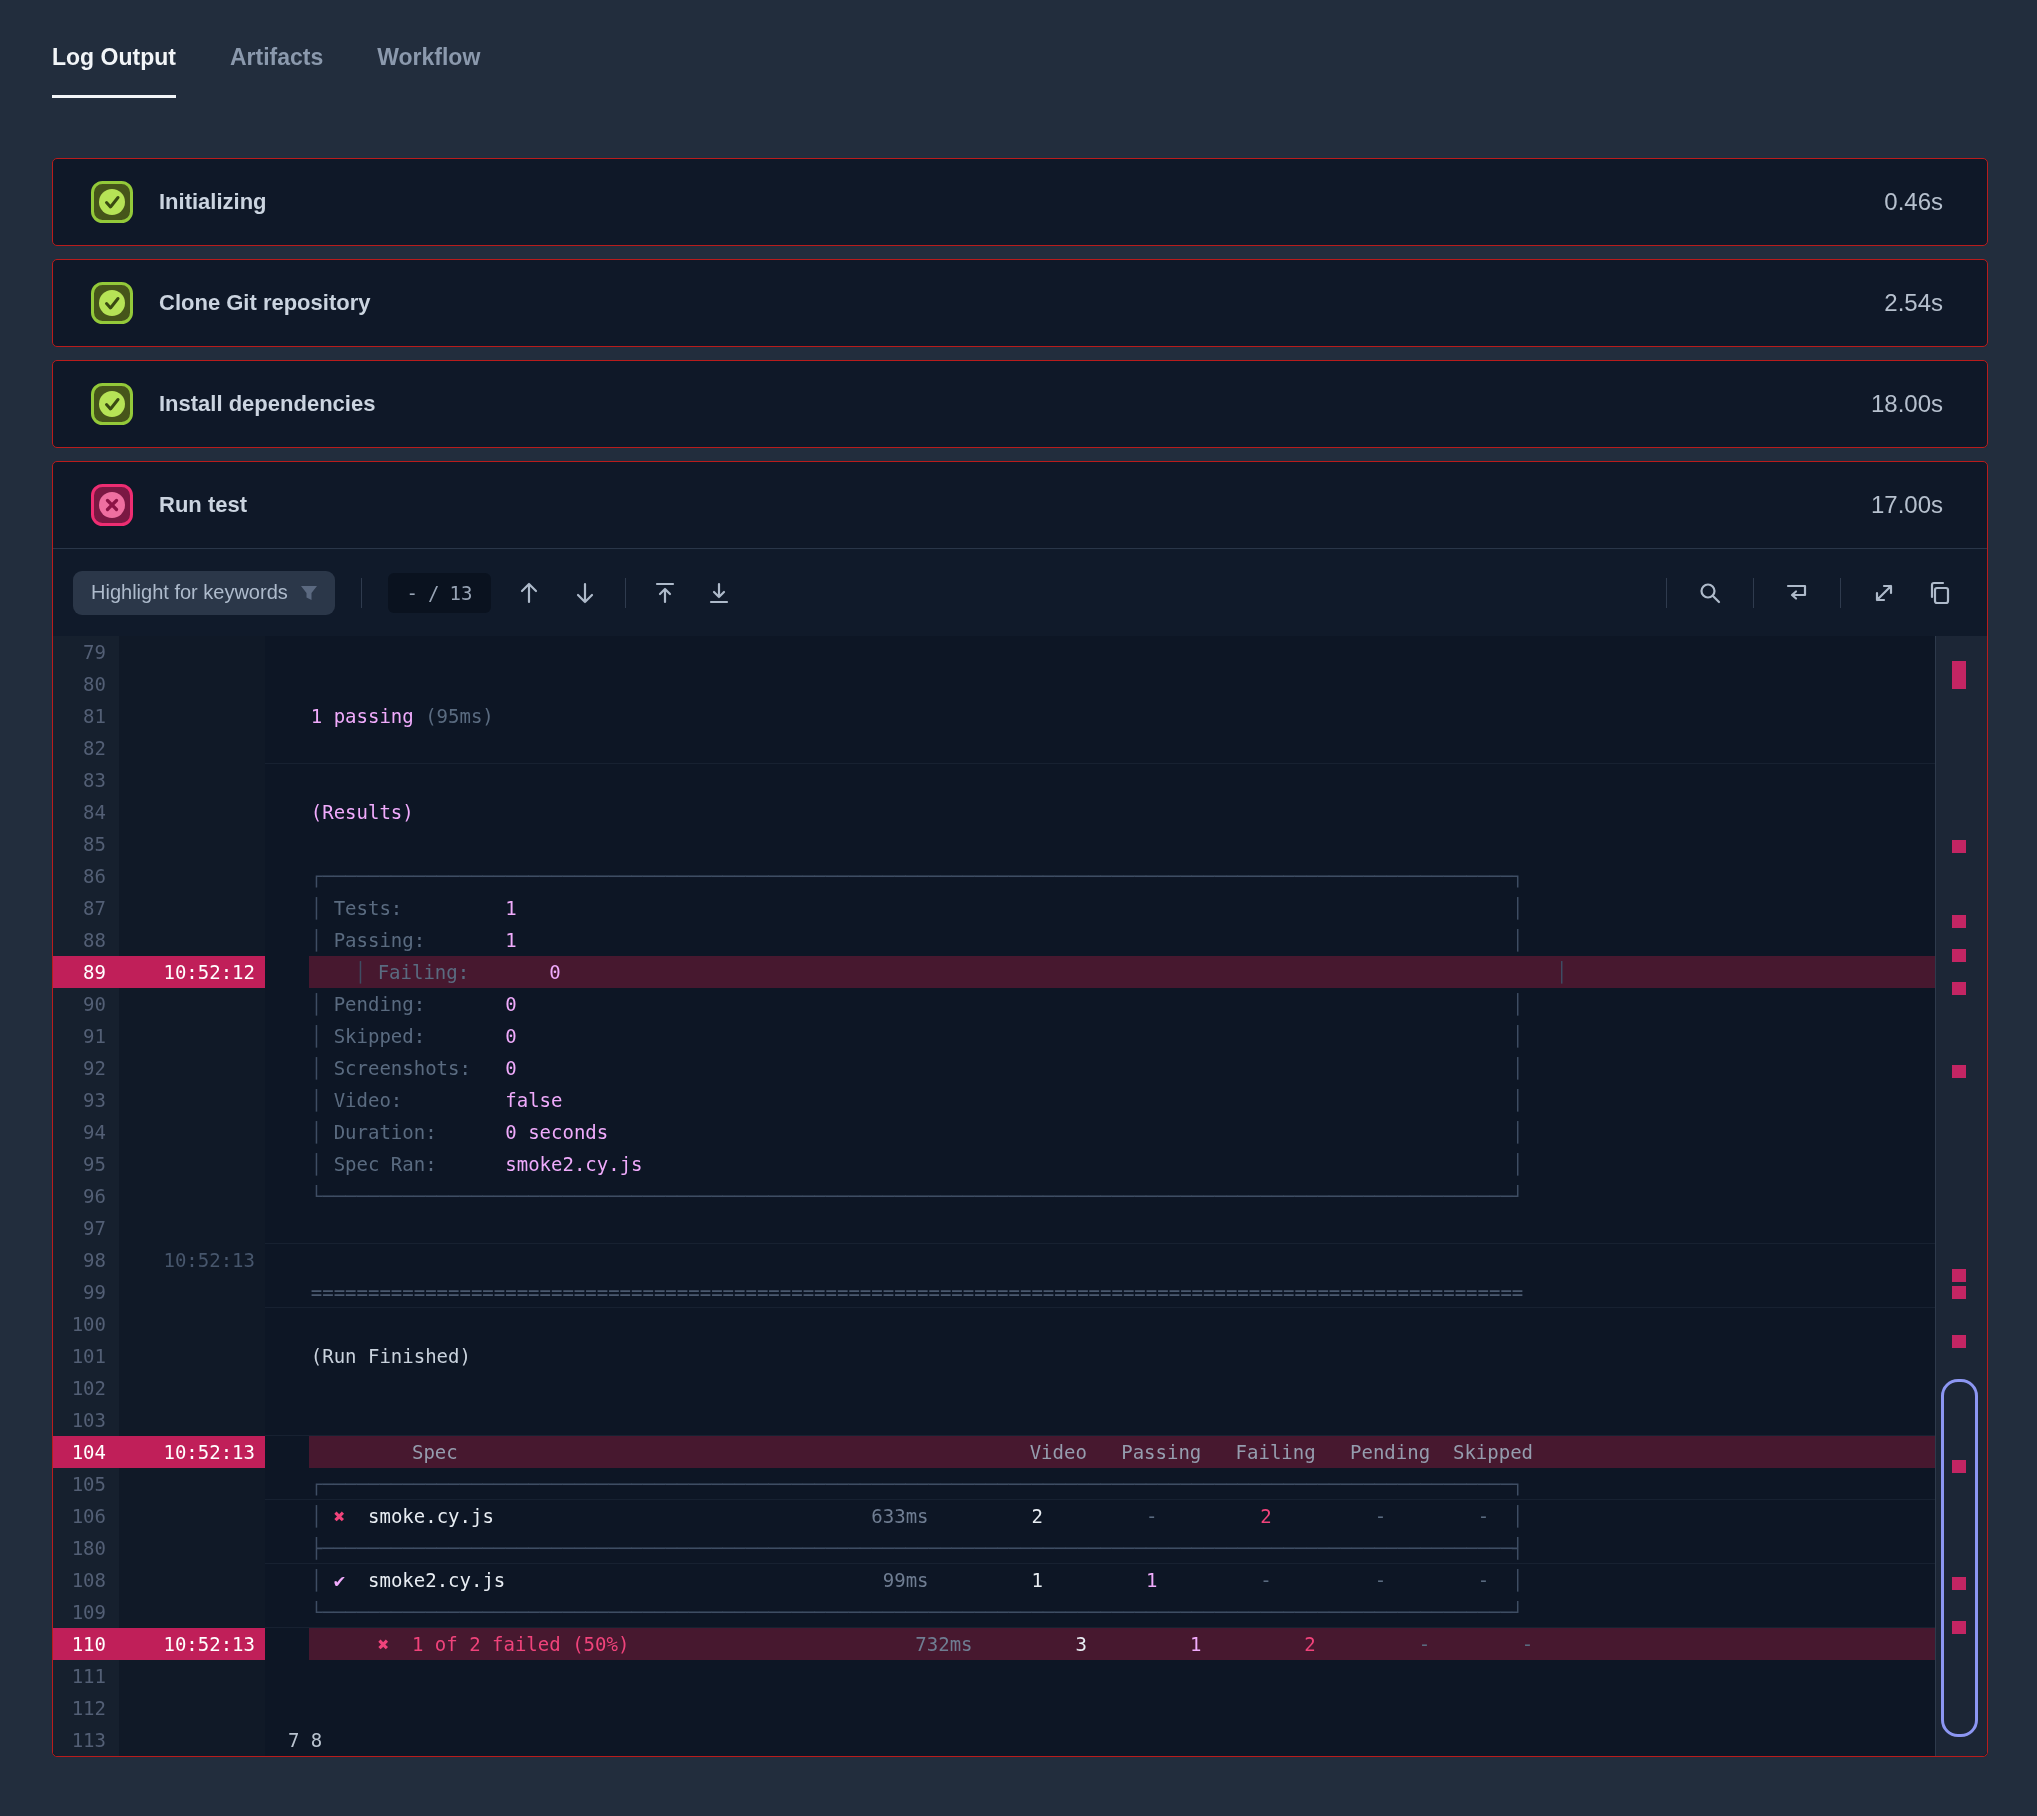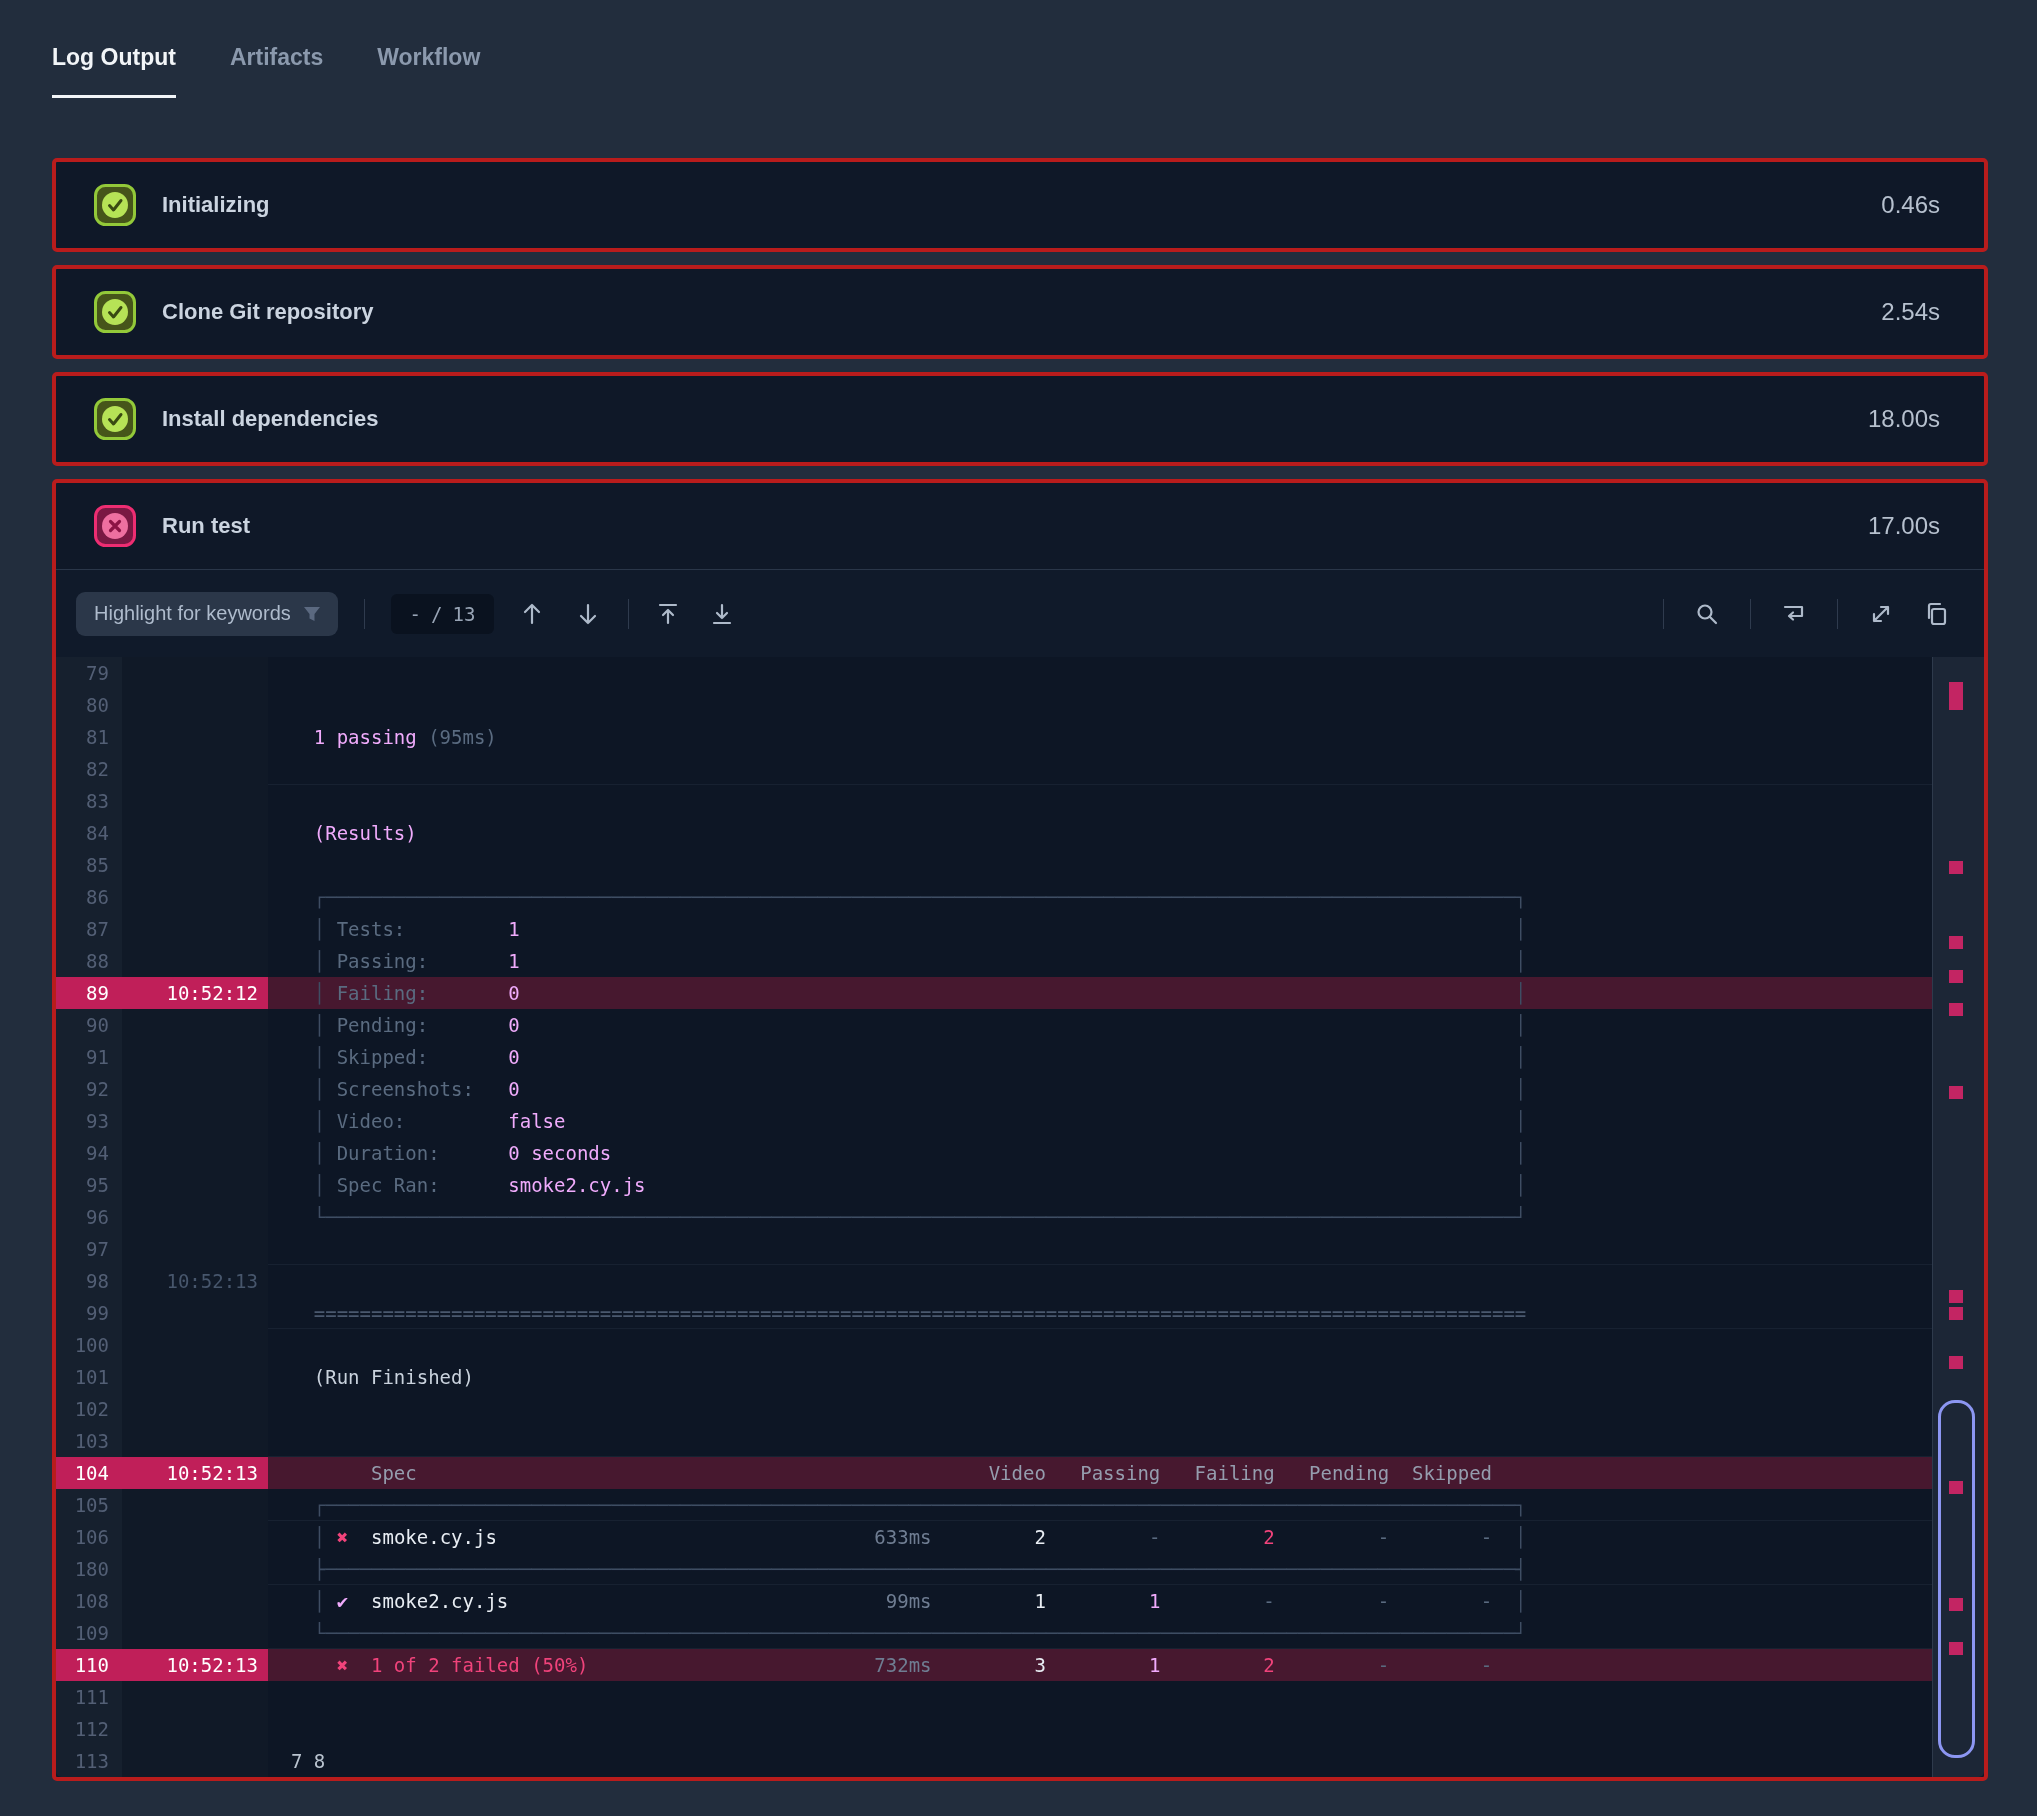--- a/index.html
+++ b/index.html
@@ -10,21 +10,21 @@
     overflow:hidden;
     position:relative;
   }
   
   .tabs{padding:44px 52px 0 52px;display:flex;gap:54px;}
   .tab{font-size:23px;color:#8B99AD;font-weight:600;padding-bottom:24px;cursor:pointer;border-bottom:3px solid transparent;}
   .tab.active{color:#F2F5F8;font-weight:700;border-bottom:3px solid #F2F5F8;}
   
   .steps{margin:60px 50px 0 52px;}
   .card{
-    background:#0F1828;border:4px solid #b91c1c;border-radius:5px;
+    background:#0F1828;border:1px solid #b91c1c;border-radius:5px;
     margin-bottom:13px;width:1936px;box-sizing:border-box;
   }
   .step-header{display:flex;align-items:center;height:86px;padding:0 44px 0 38px;}
   .step-icon{width:42px;height:42px;flex:0 0 auto;}
   .step-name{margin-left:26px;font-size:22px;font-weight:700;color:#CBD4E0;flex:1;}
   .step-duration{font-size:24px;color:#B6C0CE;}
   
   .log-toolbar{
     display:flex;align-items:center;height:87px;border-top:1px solid #2A3649;
     background:#101A2A;padding:0 34px 0 20px;
@@ -48,21 +48,21 @@
   
   .log-area{position:relative;background:#0D1625;border-radius:0 0 5px 5px;overflow:hidden;}
   .log-lines{margin-right:52px;}
   .log-line{display:flex;height:32px;line-height:32px;font-family:"DejaVu Sans Mono", monospace;font-size:19px;}
   .log-line.sep{box-shadow:inset 0 -1px 0 rgba(160,180,210,0.07);}
   .num{width:66px;flex:0 0 auto;text-align:right;padding-right:13px;box-sizing:border-box;color:#535F75;background:#16202E;cursor:pointer;}
   .ts{width:146px;flex:0 0 auto;text-align:right;padding-right:10px;box-sizing:border-box;color:#E7ECF2;background:#101927;}
   .ts.dim{color:#47566C;}
   .content{flex:1;white-space:pre;overflow:hidden;color:#C9D2DD;}
   .log-line.hl .num,.log-line.hl .ts{background:#C01F59;color:#FFFFFF;font-weight:400;text-align:right;}
-  .log-line.hl .content{background:#47182F;}
+  .log-line.hl .content{background:#47182F;margin-left:44px;}
   .c-def{color:#C9D2DD;} .c-grn{color:#f0abfc;} .c-pnk{color:#F0437B;}
   .c-dim{color:#5A6B80;} .c-box{color:#3E4D63;} .c-ms{color:#6F7D92;}
   .c-wht{color:#E8EDF3;} .c-hdr{color:#959DAE;} .c-eq{color:#4A596F;}
   .c-misc{color:#B9C3CF;}
   
   .minimap{
     position:absolute;top:0;right:0;bottom:0;width:52px;
     background:#1C2636;border-left:1px solid #2E3A4C;box-sizing:border-box;
   }
   .mm-marker{position:absolute;left:16px;width:14px;background:#C32563;}

